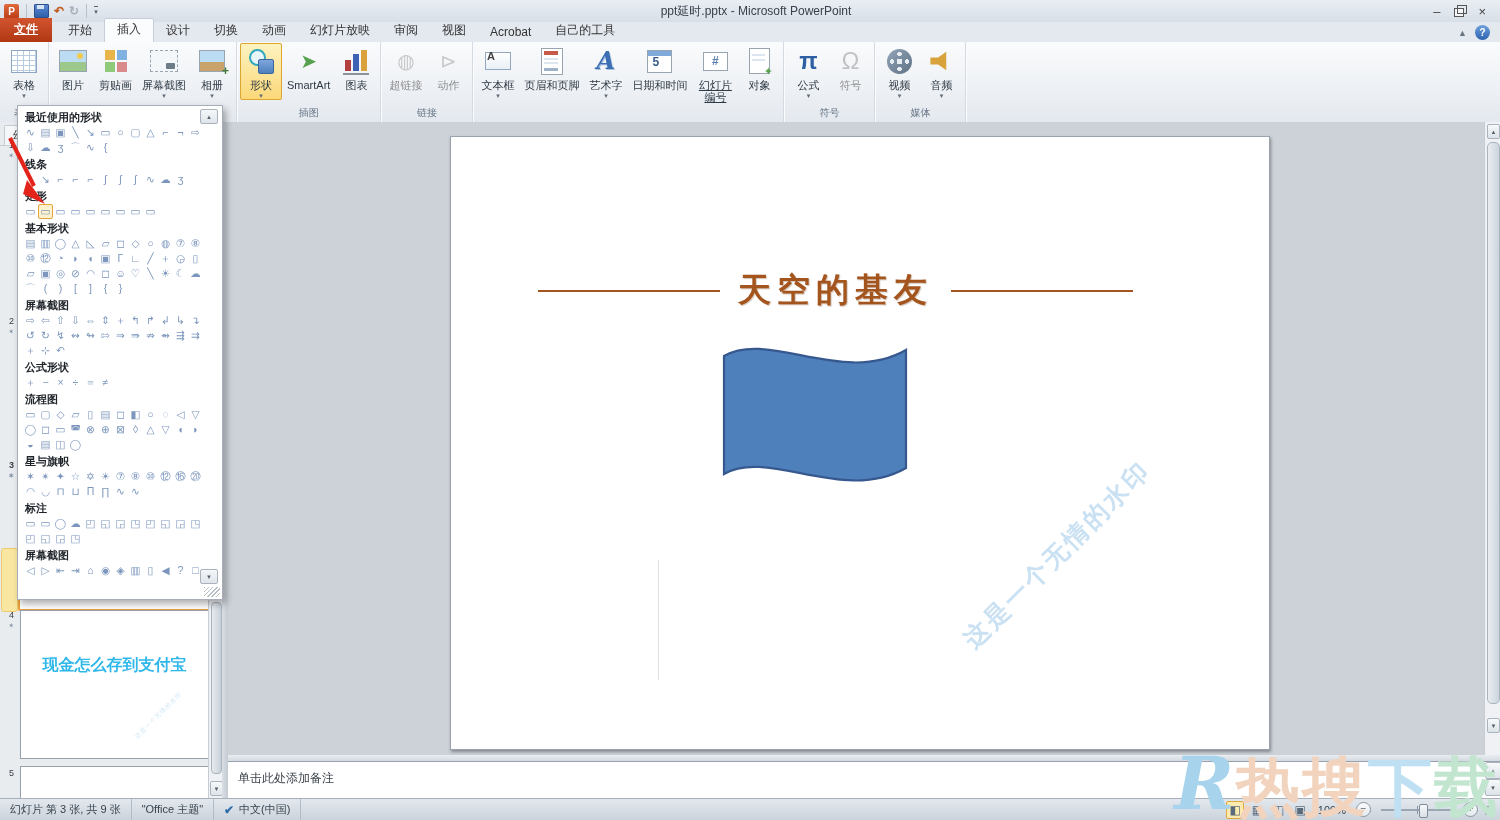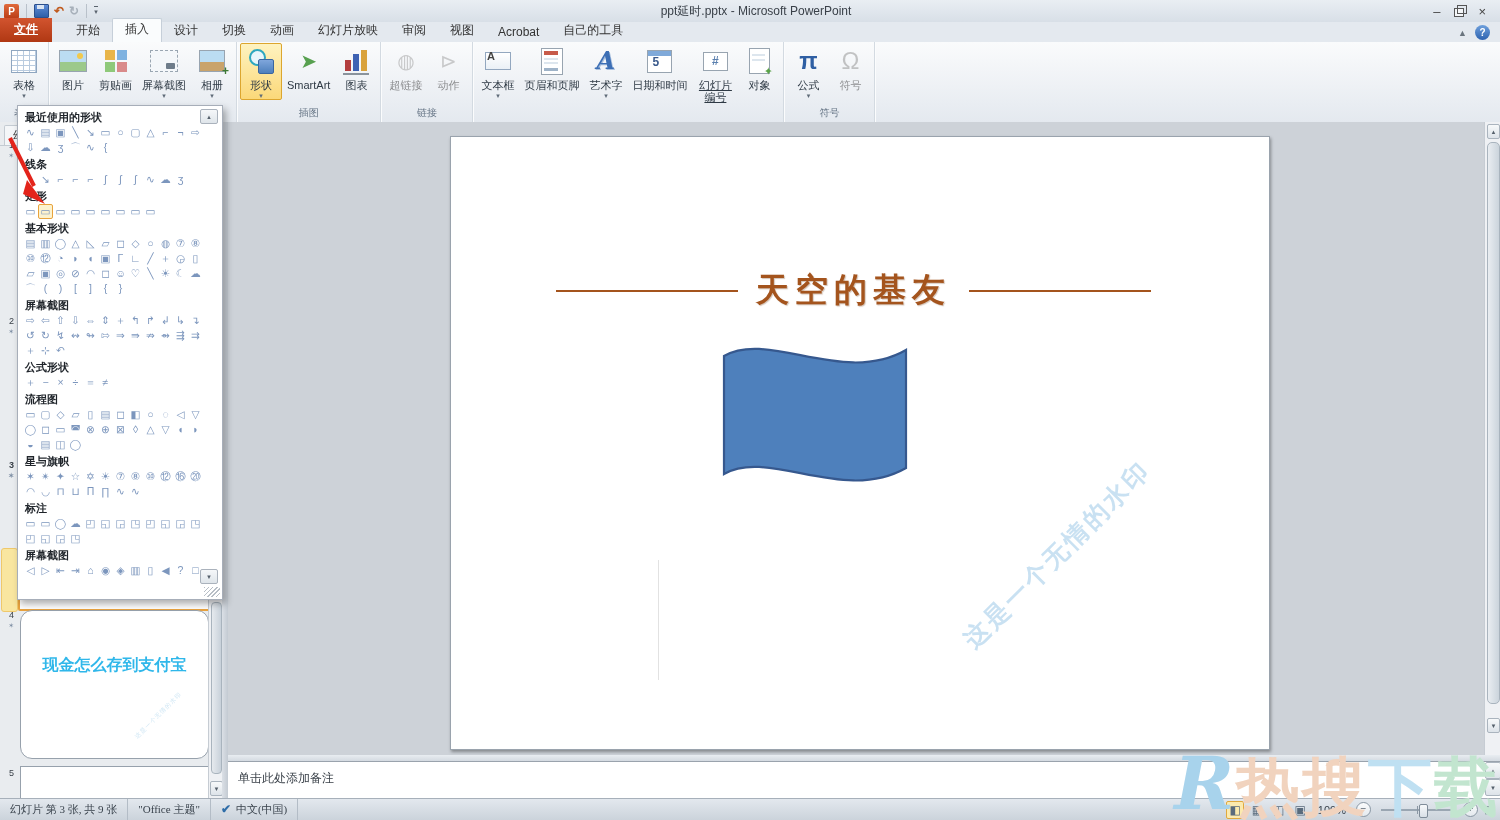--- a/index.html
+++ b/index.html
@@ -22,21 +22,21 @@
   .tb-title{position:absolute;left:12px;right:0;text-align:center;font-size:12px;color:#3A4149;pointer-events:none;}
   .winbtns{margin-left:auto;display:flex;align-items:center;gap:14px;padding-right:14px;z-index:2;}
   .winbtn{color:#444;font-size:13px;line-height:13px;}
   .win-restore i{display:block;width:8px;height:7px;border:1px solid #555;background:#F4F6F8;position:relative;margin-top:3px;}
   .win-restore i::before{content:"";position:absolute;left:2px;top:-4px;width:8px;height:7px;border:1px solid #555;}
 
   
   .tabrow{position:absolute;left:0;top:22px;width:1500px;height:20px;background:#E4E9EF;
     display:flex;align-items:flex-end;}
   .tab{font-size:12px;color:#333;padding:2px 12px 3px;white-space:nowrap;}
-  .tab.file{background:linear-gradient(#D2542F,#B03813);color:#fff;font-weight:bold;padding:3px 14px 4px;margin-right:12px;text-decoration:underline;}
+  .tab.file{background:linear-gradient(#D2542F,#B03813);color:#fff;font-weight:bold;padding:3px 14px 4px;margin-right:4px;text-decoration:underline;}
   .tab.active{background:#FAFCFD;border:1px solid #C6CFD9;border-bottom:none;border-radius:2px 2px 0 0;padding-bottom:4px;}
   .tab-right{margin-left:auto;display:flex;align-items:center;gap:8px;padding-right:10px;padding-bottom:2px;}
   .collapse-ic{color:#6A747E;font-size:9px;}
   .help-ic{width:15px;height:15px;border-radius:50%;background:linear-gradient(#6FA0DC,#2E63B0);
     color:#fff;font-size:10px;font-weight:bold;display:flex;align-items:center;justify-content:center;}
 
   
   .ribbon{position:absolute;left:0;top:42px;width:1500px;height:80px;
     background:linear-gradient(#FAFBFC,#EEF1F5 55%,#E4E9EF);border-bottom:1px solid #C0C8D1;display:flex;}
   .ribbon::after{content:"";position:absolute;left:0;bottom:-4px;width:100%;height:3px;background:#8F969D;}
@@ -106,39 +106,39 @@
   .panel{position:absolute;left:0;top:122px;width:222px;height:676px;background:#E9ECEF;border-right:1px solid #C4CBD2;}
   .panel-tabs{position:absolute;left:0;top:3px;width:100%;height:20px;border-bottom:1px solid #C4CBD2;
     display:flex;gap:2px;padding-left:4px;font-size:11px;color:#333;}
   .ptab{padding:2px 8px;background:#F4F6F8;border:1px solid #C4CBD2;border-bottom:none;border-radius:2px 2px 0 0;}
   .slide-num{position:absolute;width:14px;text-align:right;font-size:9px;color:#3A4149;}
   .slide-num .star{display:block;font-size:7px;color:#7E8FA4;margin-top:2px;}
   .slide-num.sel{font-weight:bold;}
   .thumb{position:absolute;background:#fff;border:1px solid #97A1AC;}
   .thumb3{left:18px;top:455px;width:188px;height:152px;border:2px solid #E9A33F;border-radius:2px;background:#fff;}
   .sel-glow{position:absolute;left:1px;top:548px;width:15px;height:62px;background:#F9E6A0;border:1px solid #EFC86B;border-radius:3px;}
-  .thumb4{left:20px;top:610px;width:187px;height:147px;border-radius:12px;}
+  .thumb4{left:20px;top:610px;width:187px;height:147px;}
   .thumb4 .t4-text{margin-top:44px;text-align:center;font-family:"DejaVu Serif",serif;
     font-weight:bold;font-size:16px;color:#2FB7EA;}
   .t4-wm{position:absolute;right:18px;bottom:38px;font-size:6px;color:#CFe6F4;transform:rotate(-45deg);letter-spacing:1px;}
   .thumb5{left:20px;top:766px;width:187px;height:31px;}
   .panel-sb{position:absolute;left:208px;top:122px;width:14px;height:676px;background:#EFF1F4;border-left:1px solid #C6CCD3;}
   .panel-sb .thumb-bar{position:absolute;left:2px;top:480px;width:9px;height:170px;background:linear-gradient(90deg,#E6EAEe,#C8D1DA);border:1px solid #A9B4BE;border-radius:4px;}
   .sb-btn{position:absolute;left:1px;width:11px;height:13px;background:linear-gradient(#F7F9FA,#DDE3E9);
     border:1px solid #AAB4BE;border-radius:2px;font-size:6px;color:#55606B;display:flex;align-items:center;justify-content:center;}
   .splitter-v{position:absolute;left:222px;top:122px;width:6px;height:676px;background:linear-gradient(90deg,#DBE0E6,#C3CAD2);}
 
   
   .canvas{position:absolute;left:228px;top:122px;width:1256px;height:640px;background:#CDD2D8;}
   .slide{position:absolute;left:450px;top:136px;width:818px;height:612px;background:#fff;
     border:1px solid #9AA3AD;box-shadow:1px 2px 3px rgba(0,0,0,.35);}
   .slide-title{position:absolute;left:450px;top:188px;width:818px;text-align:center;
     font-family:"DejaVu Serif",serif;font-weight:bold;font-size:54px;color:#A4541D;
     letter-spacing:2px;text-shadow:2px 2px 2px rgba(110,55,15,.35);white-space:nowrap;}
-  .slide-sub{position:absolute;left:450px;top:268px;width:771px;display:flex;align-items:center;justify-content:center;gap:18px;margin-left:18px;}
+  .slide-sub{position:absolute;left:450px;top:268px;width:771px;display:flex;align-items:center;justify-content:center;gap:18px;}
   .sub-line{width:182px;height:2px;background:#A4541D;}
   .sub-text{font-family:"DejaVu Serif",serif;font-weight:bold;font-size:33px;color:#A4541D;
     letter-spacing:6px;text-shadow:1px 1px 1px rgba(110,55,15,.3);white-space:nowrap;}
   .flag{position:absolute;left:721px;top:334px;}
   .slide-wm{position:absolute;left:892px;top:538px;width:330px;text-align:center;
     transform:rotate(-45deg);font-family:"DejaVu Serif",serif;font-weight:bold;
     font-size:25px;color:#C9E1F2;letter-spacing:3px;white-space:nowrap;}
   .guide-line{position:absolute;left:658px;top:560px;width:1px;height:120px;background:#E2E2E2;}
   .canvas-sb{position:absolute;left:1484px;top:122px;width:16px;height:640px;background:#EFF1F4;border-left:1px solid #C6CCD3;}
   .canvas-sb .bar{position:absolute;left:2px;top:20px;width:11px;height:560px;background:linear-gradient(90deg,#E9EDF1,#CBD4DC);border:1px solid #A9B4BE;border-radius:5px;}
@@ -160,21 +160,21 @@
     background:repeating-linear-gradient(135deg,#B7BEC6 0 1px,transparent 1px 3px);}
   .red-arrow{position:absolute;left:0;top:128px;z-index:40;}
 
   
   .notes-splitter{position:absolute;left:228px;top:755px;width:1272px;height:6px;background:linear-gradient(#E9EDF1,#D4DAE1);}
   .notes{position:absolute;left:228px;top:761px;width:1272px;height:37px;background:#fff;border-top:1px solid #9AA3AD;box-sizing:border-box;}
   .notes .ph{padding:8px 0 0 10px;font-size:12px;color:#3A4149;}
   .statusbar{position:absolute;left:0;top:798px;width:1500px;height:22px;
     background:linear-gradient(#E3E8EE,#CBD3DB);border-top:1px solid #A7B0BA;box-sizing:border-box;
     display:flex;align-items:center;font-size:11px;color:#39424C;}
-  .sb-item{padding:0 10px;border-right:1px solid #B3BCC6;height:22px;display:flex;align-items:center;gap:5px;font-family:Liberation Serif, serif;}
+  .sb-item{padding:0 10px;border-right:1px solid #B3BCC6;height:22px;display:flex;align-items:center;gap:5px;}
   .spell-ic{color:#2E6DA8;font-size:12px;font-weight:bold;}
   .sb-right{margin-left:auto;display:flex;align-items:center;gap:6px;padding-right:6px;}
   .view-ic{font-size:12px;color:#5A6B7C;line-height:14px;padding:1px 2px;}
   .view-ic.on{background:#FCEAAE;border:1px solid #E0A93E;border-radius:2px;}
   .zoom-pct{font-size:11px;color:#39424C;margin:0 4px;}
   .zbtn{width:13px;height:13px;border:1px solid #8A97A4;border-radius:50%;background:linear-gradient(#FBFCFD,#E4E9EE);
     font-size:10px;line-height:11px;color:#55606B;text-align:center;}
   .zslider{width:72px;height:2px;background:#9AA6B2;position:relative;margin:0 4px;}
   .zslider .tick{position:absolute;left:50%;top:-3px;width:1px;height:8px;background:#8A97A4;}
   .zslider .zthumb{position:absolute;left:38px;top:-5px;width:7px;height:12px;background:linear-gradient(#F7F9FB,#D9E0E7);
@@ -369,20 +369,39 @@
           </div>
           <div class="rbtn disabled">
             <div class="icbox">
               <span class="gl c-symbol">Ω</span>
             </div>
             <span class="rlabel">符号</span>
           </div>
         </div>
         <div class="glabel">符号</div>
       </div>
+      <div class="rgroup">
+        <div class="rbtns">
+          <div class="rbtn">
+            <div class="icbox">
+              <span class="ic-video"></span>
+            </div>
+            <span class="rlabel">视频</span>
+            <span class="arrow">▾</span>
+          </div>
+          <div class="rbtn">
+            <div class="icbox">
+              <span class="ic-audio"></span>
+            </div>
+            <span class="rlabel">音频</span>
+            <span class="arrow">▾</span>
+          </div>
+        </div>
+        <div class="glabel">媒体</div>
+      </div>
     </div>
 
   <div class="panel">
     <div class="panel-tabs">
       <span class="ptab">幻灯片</span>
       <span class="ptab">大纲</span>
     </div>
     <div class="slide-num" style="left:0;top:18px;">
       <span>1</span><span class="star">✶</span>
     </div>

